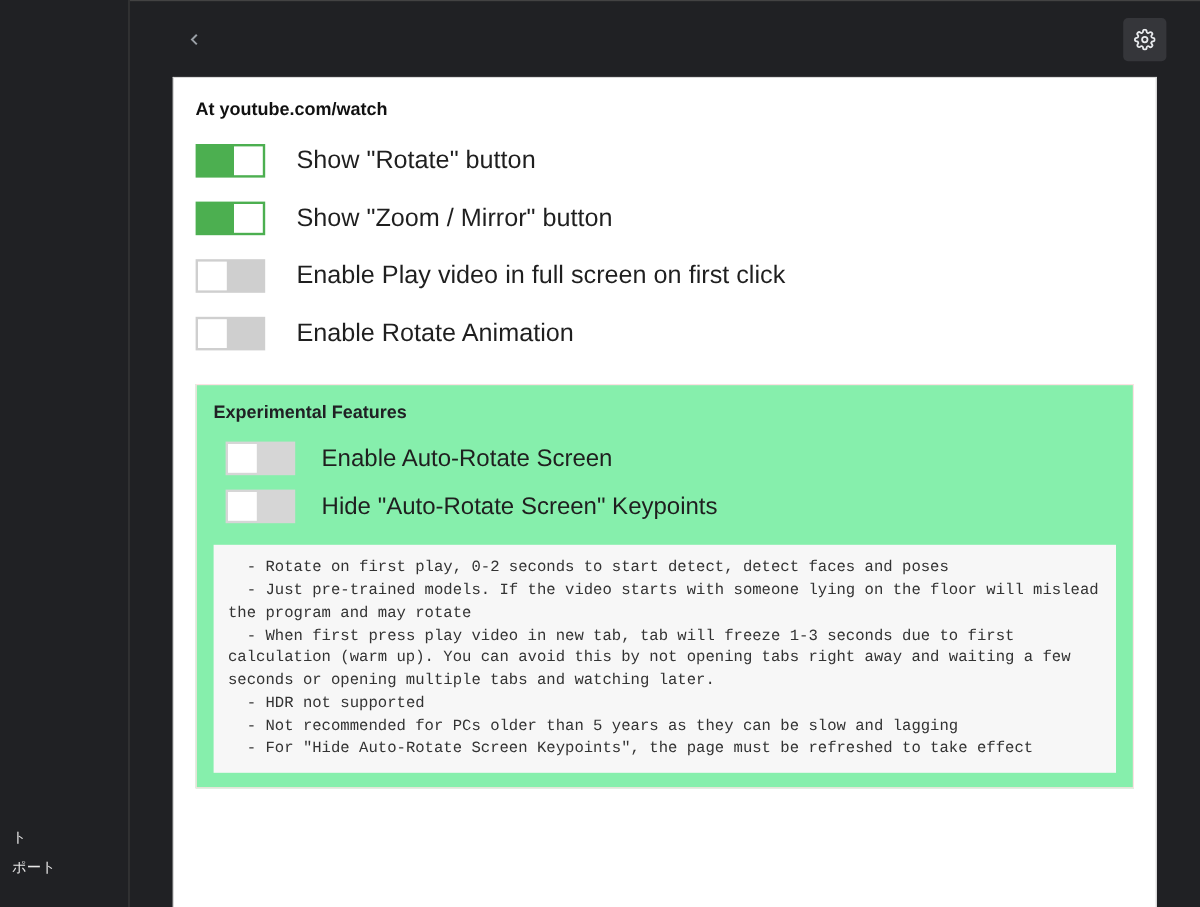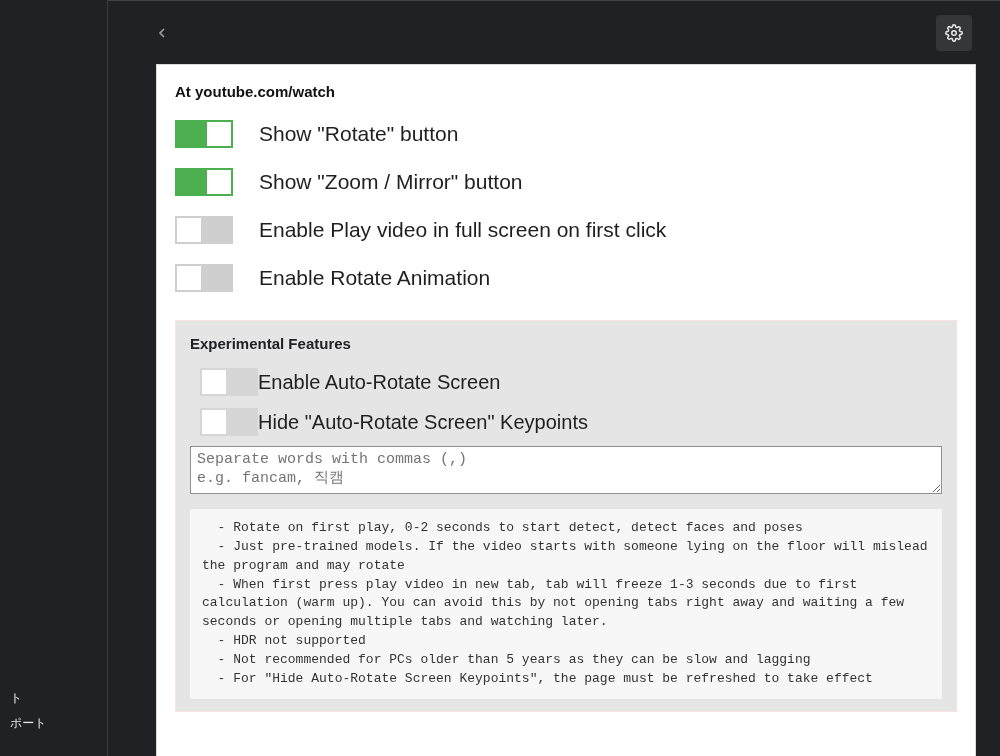--- a/index.html
+++ b/index.html
@@ -68,21 +68,20 @@
     overflow: hidden;
   }
   .panel {
     background: #ffffff;
     width: 100%;
     height: 100%;
     border: 1px solid #d9d9d9;
     border-bottom: none;
     overflow-y: auto;
     padding: 18px 18px 10px 18px;
-    margin-left: 12px;
   }
 
   .section-heading {
     font-size: 15px;
     font-weight: 700;
     color: #111;
     margin-bottom: 10px;
   }
 
   .toggle-row {
@@ -110,32 +109,33 @@
   .toggle.off { background: #cfcfcf; }
   .toggle.off .knob { left: 2px; }
   .toggle-label {
     font-size: 21px;
     color: #1f1f1f;
     font-weight: 400;
   }
 
   .exp-box {
     margin-top: 18px;
-    background: #e5e5e5;
+    background: #86efac;
     border: 1px solid #fce1e3;
     padding: 14px 14px 12px 14px;
   }
   .exp-title {
     font-size: 15px;
     font-weight: 700;
     margin-bottom: 10px;
   }
   .exp-row {
     display: flex;
     align-items: center;
+    gap: 22px;
     padding: 6px 0 6px 10px;
   }
   .exp-row .toggle { width: 58px; height: 28px; }
   .exp-row .toggle.off { background: #d6d6d6; }
   .exp-row .toggle-label { font-size: 20px; }
 
   .list-label-row {
     margin-top: 16px;
     font-size: 15px;
   }
@@ -242,22 +242,20 @@
             <div class="toggle-label">Enable Auto-Rotate Screen</div>
           </div>
 
           <div class="exp-row">
             <div class="toggle off">
                 <div class="knob"></div>
               </div>
             <div class="toggle-label">Hide "Auto-Rotate Screen" Keypoints</div>
           </div>
 
-          <textarea class="wordlist" placeholder="Separate words with commas (,)
-e.g. fancam, 직캠" style=""></textarea>
 
           <div class="notes">  - Rotate on first play, 0-2 seconds to start detect, detect faces and poses
   - Just pre-trained models. If the video starts with someone lying on the floor will mislead the program and may rotate
   - When first press play video in new tab, tab will freeze 1-3 seconds due to first calculation (warm up). You can avoid this by not opening tabs right away and waiting a few seconds or opening multiple tabs and watching later.
   - HDR not supported
   - Not recommended for PCs older than 5 years as they can be slow and lagging
   - For "Hide Auto-Rotate Screen Keypoints", the page must be refreshed to take effect</div>
         </div>
 
         <div class="spacer"></div>

